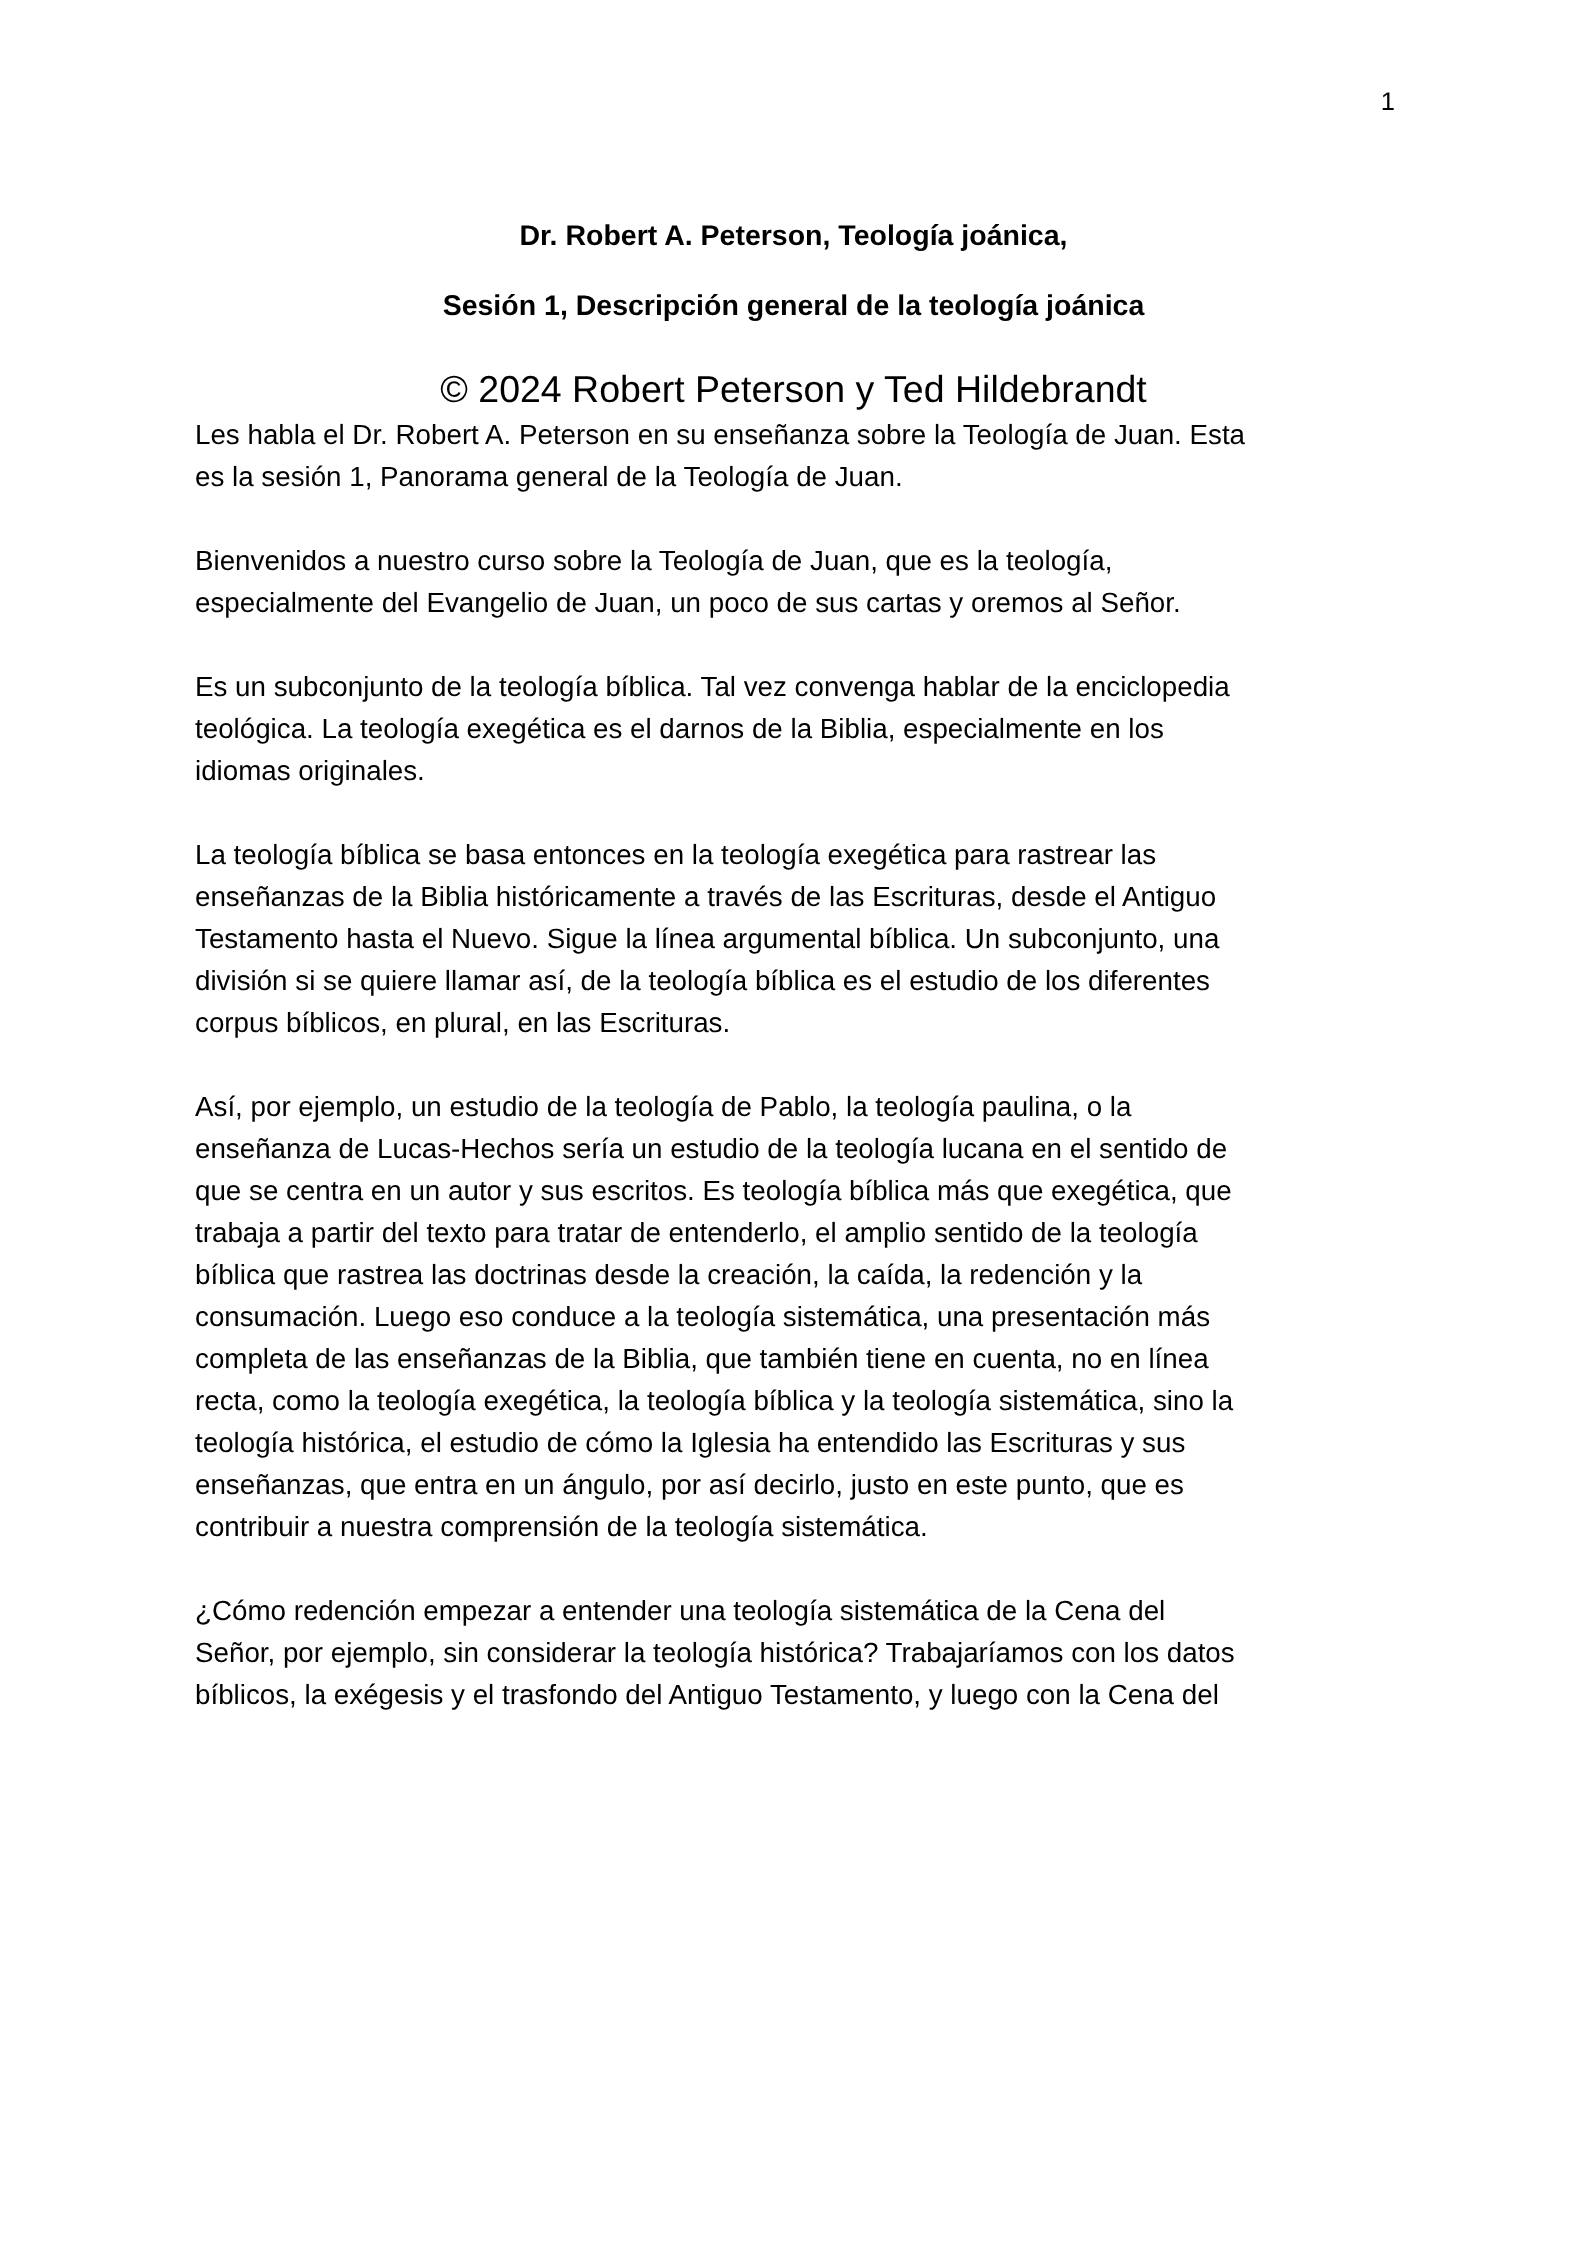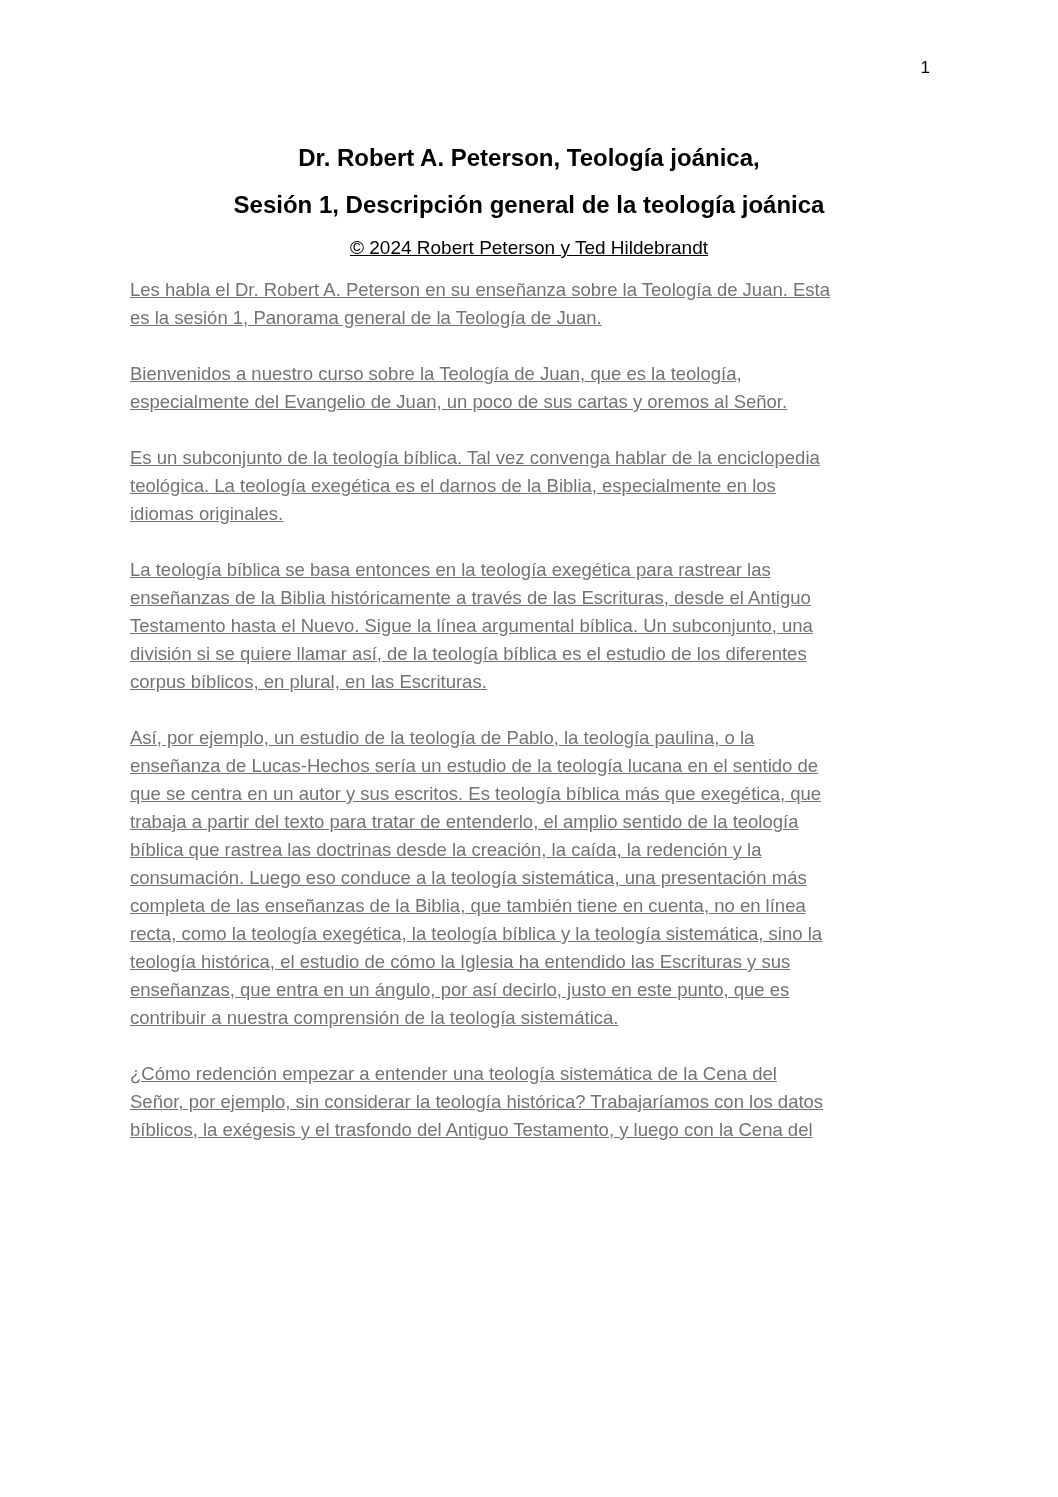--- a/index.html
+++ b/index.html
@@ -26,46 +26,44 @@
     color: #000000;
   }
   .doc-header {
     position: absolute;
     top: 134px;
     left: 0;
     right: 0;
     text-align: center;
   }
   .doc-title {
-    font-size: 24px;
+    font-size: 19px;
     font-weight: bold;
     line-height: 47px;
     white-space: pre-line;
     color: #000000;
   }
   .doc-copyright {
-    margin-top: 8px;
-    font-size: 19px;
+    margin-top: 20px;
+    font-size: 25px;
     line-height: 24px;
     color: #000000;
-    text-decoration: underline;
   }
   .doc-body {
     position: absolute;
     top: 276px;
     left: 130px;
     right: 0;
   }
   .para {
     font-size: 18.5px;
     line-height: 28px;
     margin: 0 0 28px 0;
     white-space: pre;
-    color: #737373;
-    text-decoration: underline;
+    color: #000000;
   }
 </style>
 </head>
 <body>
 
 <div class="page">
 
   <div class="page-number">1</div>
 
   <header class="doc-header">

